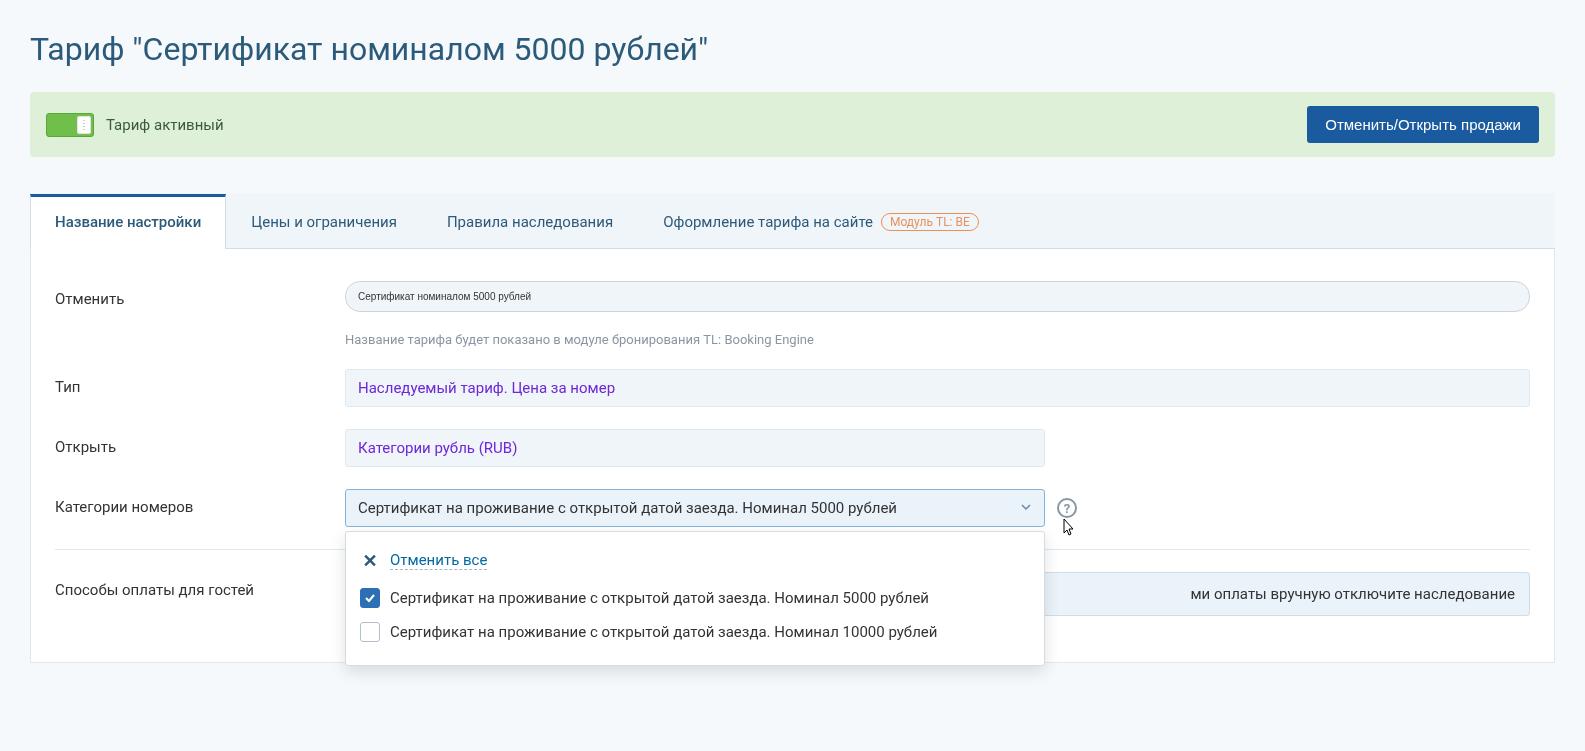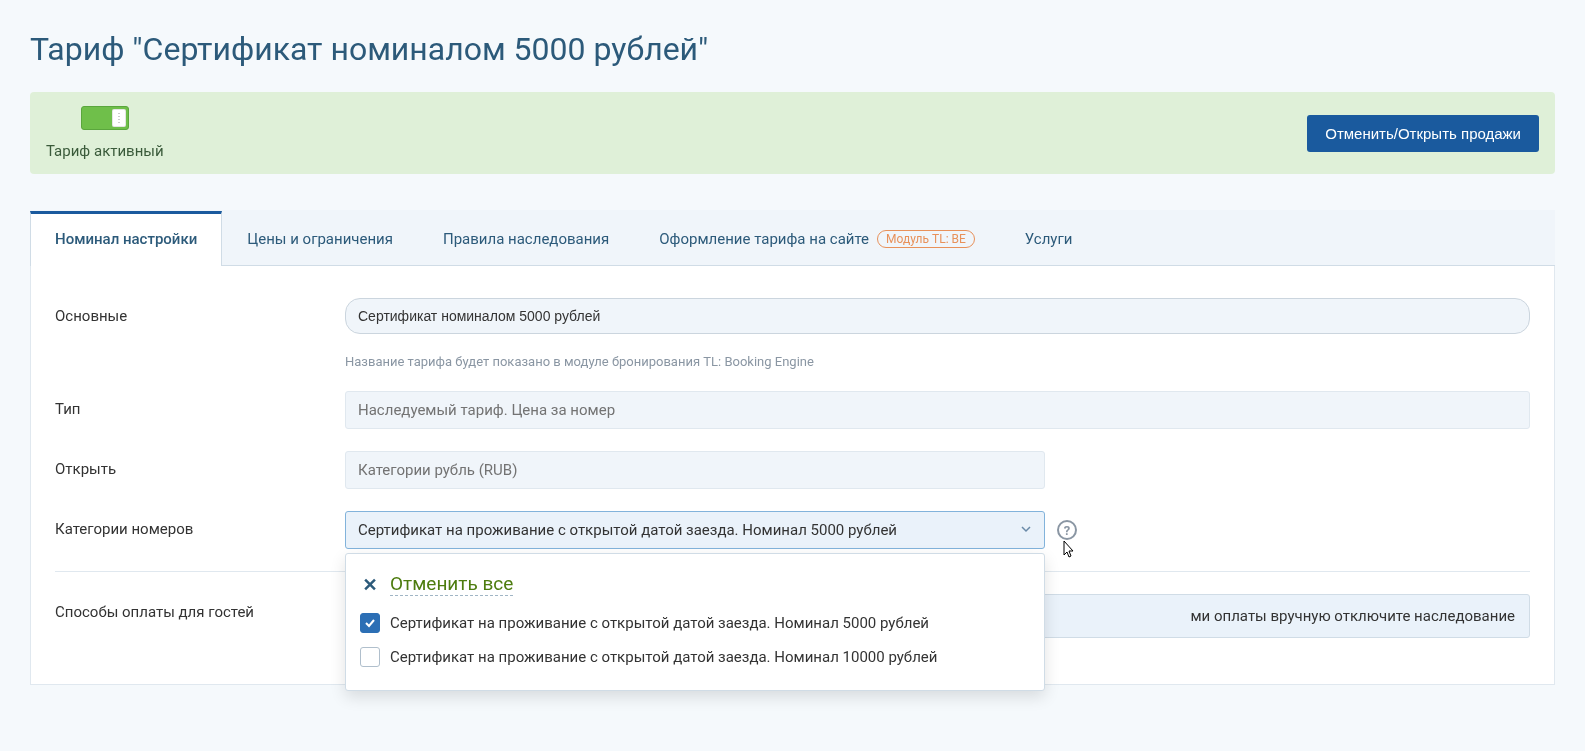--- a/index.html
+++ b/index.html
@@ -24,21 +24,20 @@
       padding: 14px 16px;
       display: flex;
       align-items: center;
       justify-content: space-between;
       margin-bottom: 36px;
     }
     .status-left {
       display: flex;
       align-items: center;
       gap: 12px;
-      flex-direction: column;
     }
     .toggle {
       width: 48px;
       height: 24px;
       background: #6fbf4a;
       border-radius: 3px;
       position: relative;
       cursor: pointer;
       border: 1px solid #5aa63d;
     }
@@ -125,38 +124,38 @@
       color: #333;
       padding-top: 9px;
       flex-shrink: 0;
     }
     .form-control {
       flex: 1;
     }
     .input-text {
       width: 100%;
       padding: 9px 12px;
-      font-size: 14px;
+      font-size: 10px;
       border: 1px solid #cbd5de;
       border-radius: 15px;
       background: #f0f5fa;
       color: #333;
     }
     .helper-text {
       font-size: 13px;
       color: #8a96a3;
       margin-top: 20px;
     }
     .readonly-box {
       padding: 9px 12px;
       font-size: 15px;
       border: 1px solid #e0e8ef;
       border-radius: 3px;
       background: #f0f5fa;
-      color: #737373;
+      color: #6d28d9;
     }
     .readonly-currency {
       width: 700px;
     }
     .select-wrap {
       display: flex;
       align-items: center;
       gap: 12px;
     }
     .select-box {
@@ -210,22 +209,22 @@
       cursor: pointer;
     }
     .deselect-x {
       color: #2c5a7a;
       font-size: 18px;
       font-weight: bold;
       width: 20px;
       text-align: center;
     }
     .deselect-label {
-      color: #4d7c0f;
-      font-size: 19px;
+      color: #0369a1;
+      font-size: 15px;
       border-bottom: 1px dashed #a0b5c5;
     }
     .option-row {
       display: flex;
       align-items: center;
       gap: 10px;
       padding: 7px 0;
       cursor: pointer;
     }
     .checkbox {
@@ -279,41 +278,38 @@
       <div class="toggle">
         <div class="toggle-handle"></div>
       </div>
       <span class="status-label">Тариф активный</span>
     </div>
     <button class="close-open-btn">Отменить/Открыть продажи</button>
   </div>
 
   <div class="tabs">
     <div class="tab active">
-      <span>Номинал настройки</span>
+      <span>Название настройки</span>
     </div>
     <div class="tab">
       <span>Цены и ограничения</span>
     </div>
     <div class="tab">
       <span>Правила наследования</span>
     </div>
     <div class="tab">
       <span>Оформление тарифа на сайте</span>
       <span class="module-badge">Модуль TL: BE</span>
     </div>
-    <div class="tab">
-      <span>Услуги</span>
-    </div>
   </div>
 
   <div class="panel">
 
     <div class="form-row">
-      <div class="form-label">Основные</div>
+      <div class="form-label">Отменить</div>
       <div class="form-control">
         <input class="input-text" type="text" value="Сертификат номиналом 5000 рублей" style="">
         <div class="helper-text">Название тарифа будет показано в модуле бронирования TL: Booking Engine</div>
       </div>
     </div>
 
     <div class="form-row">
       <div class="form-label">Тип</div>
       <div class="form-control">
         <div class="readonly-box">Наследуемый тариф. Цена за номер</div>

